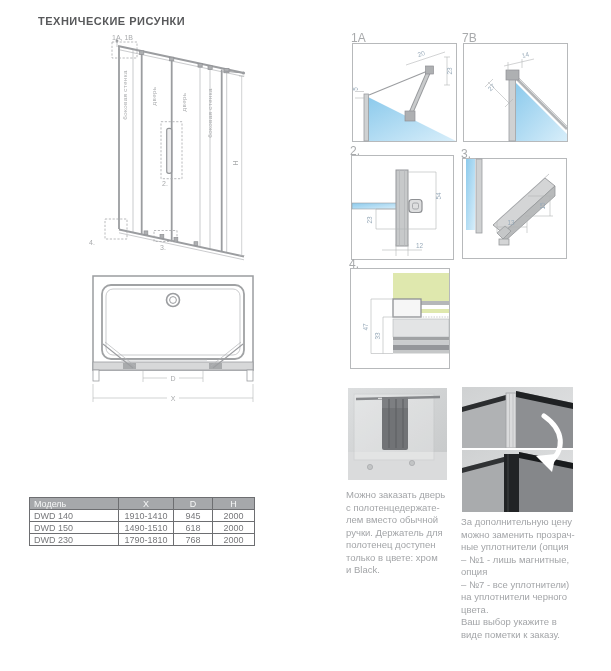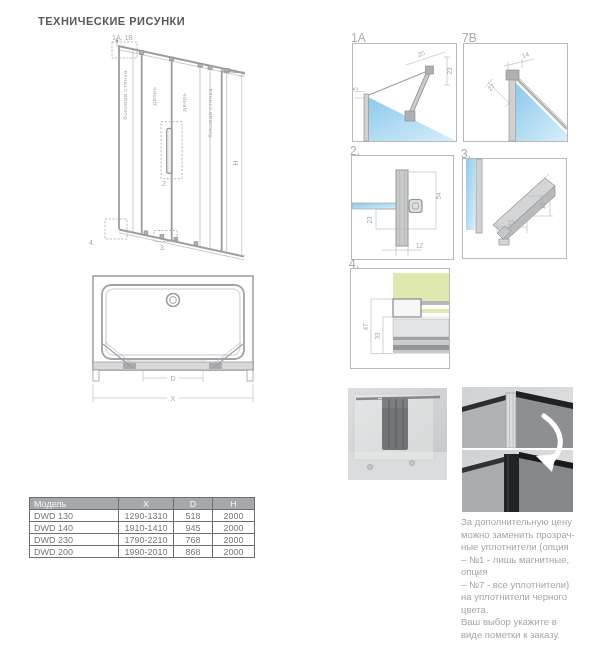--- a/index.html
+++ b/index.html
@@ -140,41 +140,35 @@
     <thead>
       <tr>
         <th class="c-model">Модель</th>
         <th class="c-x">X</th>
         <th class="c-d">D</th>
         <th class="c-h">H</th>
       </tr>
     </thead>
     <tbody>
       <tr>
-        <td class="c-model">DWD 130</td>
-        <td>1290-1310</td>
-        <td>518</td>
-        <td>2000</td>
-      </tr>
-      <tr>
         <td class="c-model">DWD 140</td>
         <td>1910-1410</td>
         <td>945</td>
         <td>2000</td>
       </tr>
       <tr>
-        <td class="c-model">DWD 230</td>
-        <td>1790-2210</td>
-        <td>768</td>
+        <td class="c-model">DWD 150</td>
+        <td>1490-1510</td>
+        <td>618</td>
         <td>2000</td>
       </tr>
       <tr>
-        <td class="c-model">DWD 200</td>
-        <td>1990-2010</td>
-        <td>868</td>
+        <td class="c-model">DWD 230</td>
+        <td>1790-1810</td>
+        <td>768</td>
         <td>2000</td>
       </tr>
     </tbody>
   </table>
 
   <span class="detail-label" style="left:351px;top:31px">1A</span>
   <div class="detail-box" style="left:352px;top:43px;width:103px;height:97px">
     <svg style="left:0;top:0;width:103px;height:97px" viewBox="0 0 103 97">
       <polygon points="15,53 103,97 15,97" fill="url(#gb1)"></polygon>
       <rect x="11" y="50" width="4.5" height="47" fill="#cfd1d2" stroke="#9b9da0" stroke-width=".8"></rect>
@@ -338,20 +332,27 @@
       <line x1="46" y1="4" x2="46" y2="62" stroke="#3c3e40" stroke-width="1.2"></line>
       <polygon points="57,2 111,13 111,62 57,62" fill="#85878a"></polygon>
       <polygon points="57,2 111,13 111,19 57,8" fill="#191b1d"></polygon>
     </svg>
   </div>
   <svg style="left:532px;top:412px;width:38px;height:64px;z-index:3" viewBox="0 0 38 64">
     <path d="M 12,4 C 32,18 34,38 16,52" stroke="#ffffff" stroke-width="5" fill="none" stroke-linecap="round"></path>
     <polygon points="4,44 20,60 24,42" fill="#ffffff"></polygon>
   </svg>
 
+  <div class="caption" style="left:346px;top:489px;width:112px">Можно заказать дверь
+с полотенцедержате-
+лем вместо обычной
+ручки. Держатель для
+полотенец доступен
+только в цвете: хром
+и Black.</div>
   <div class="caption" style="left:461px;top:516px;width:120px">За дополнительную цену
 можно заменить прозрач-
 ные уплотнители (опция
 – №1 - лишь магнитные,
 опция
 – №7 - все уплотнители)
    на уплотнители черного
    цвета.
 Ваш выбор укажите в
 виде пометки к заказу.</div>

